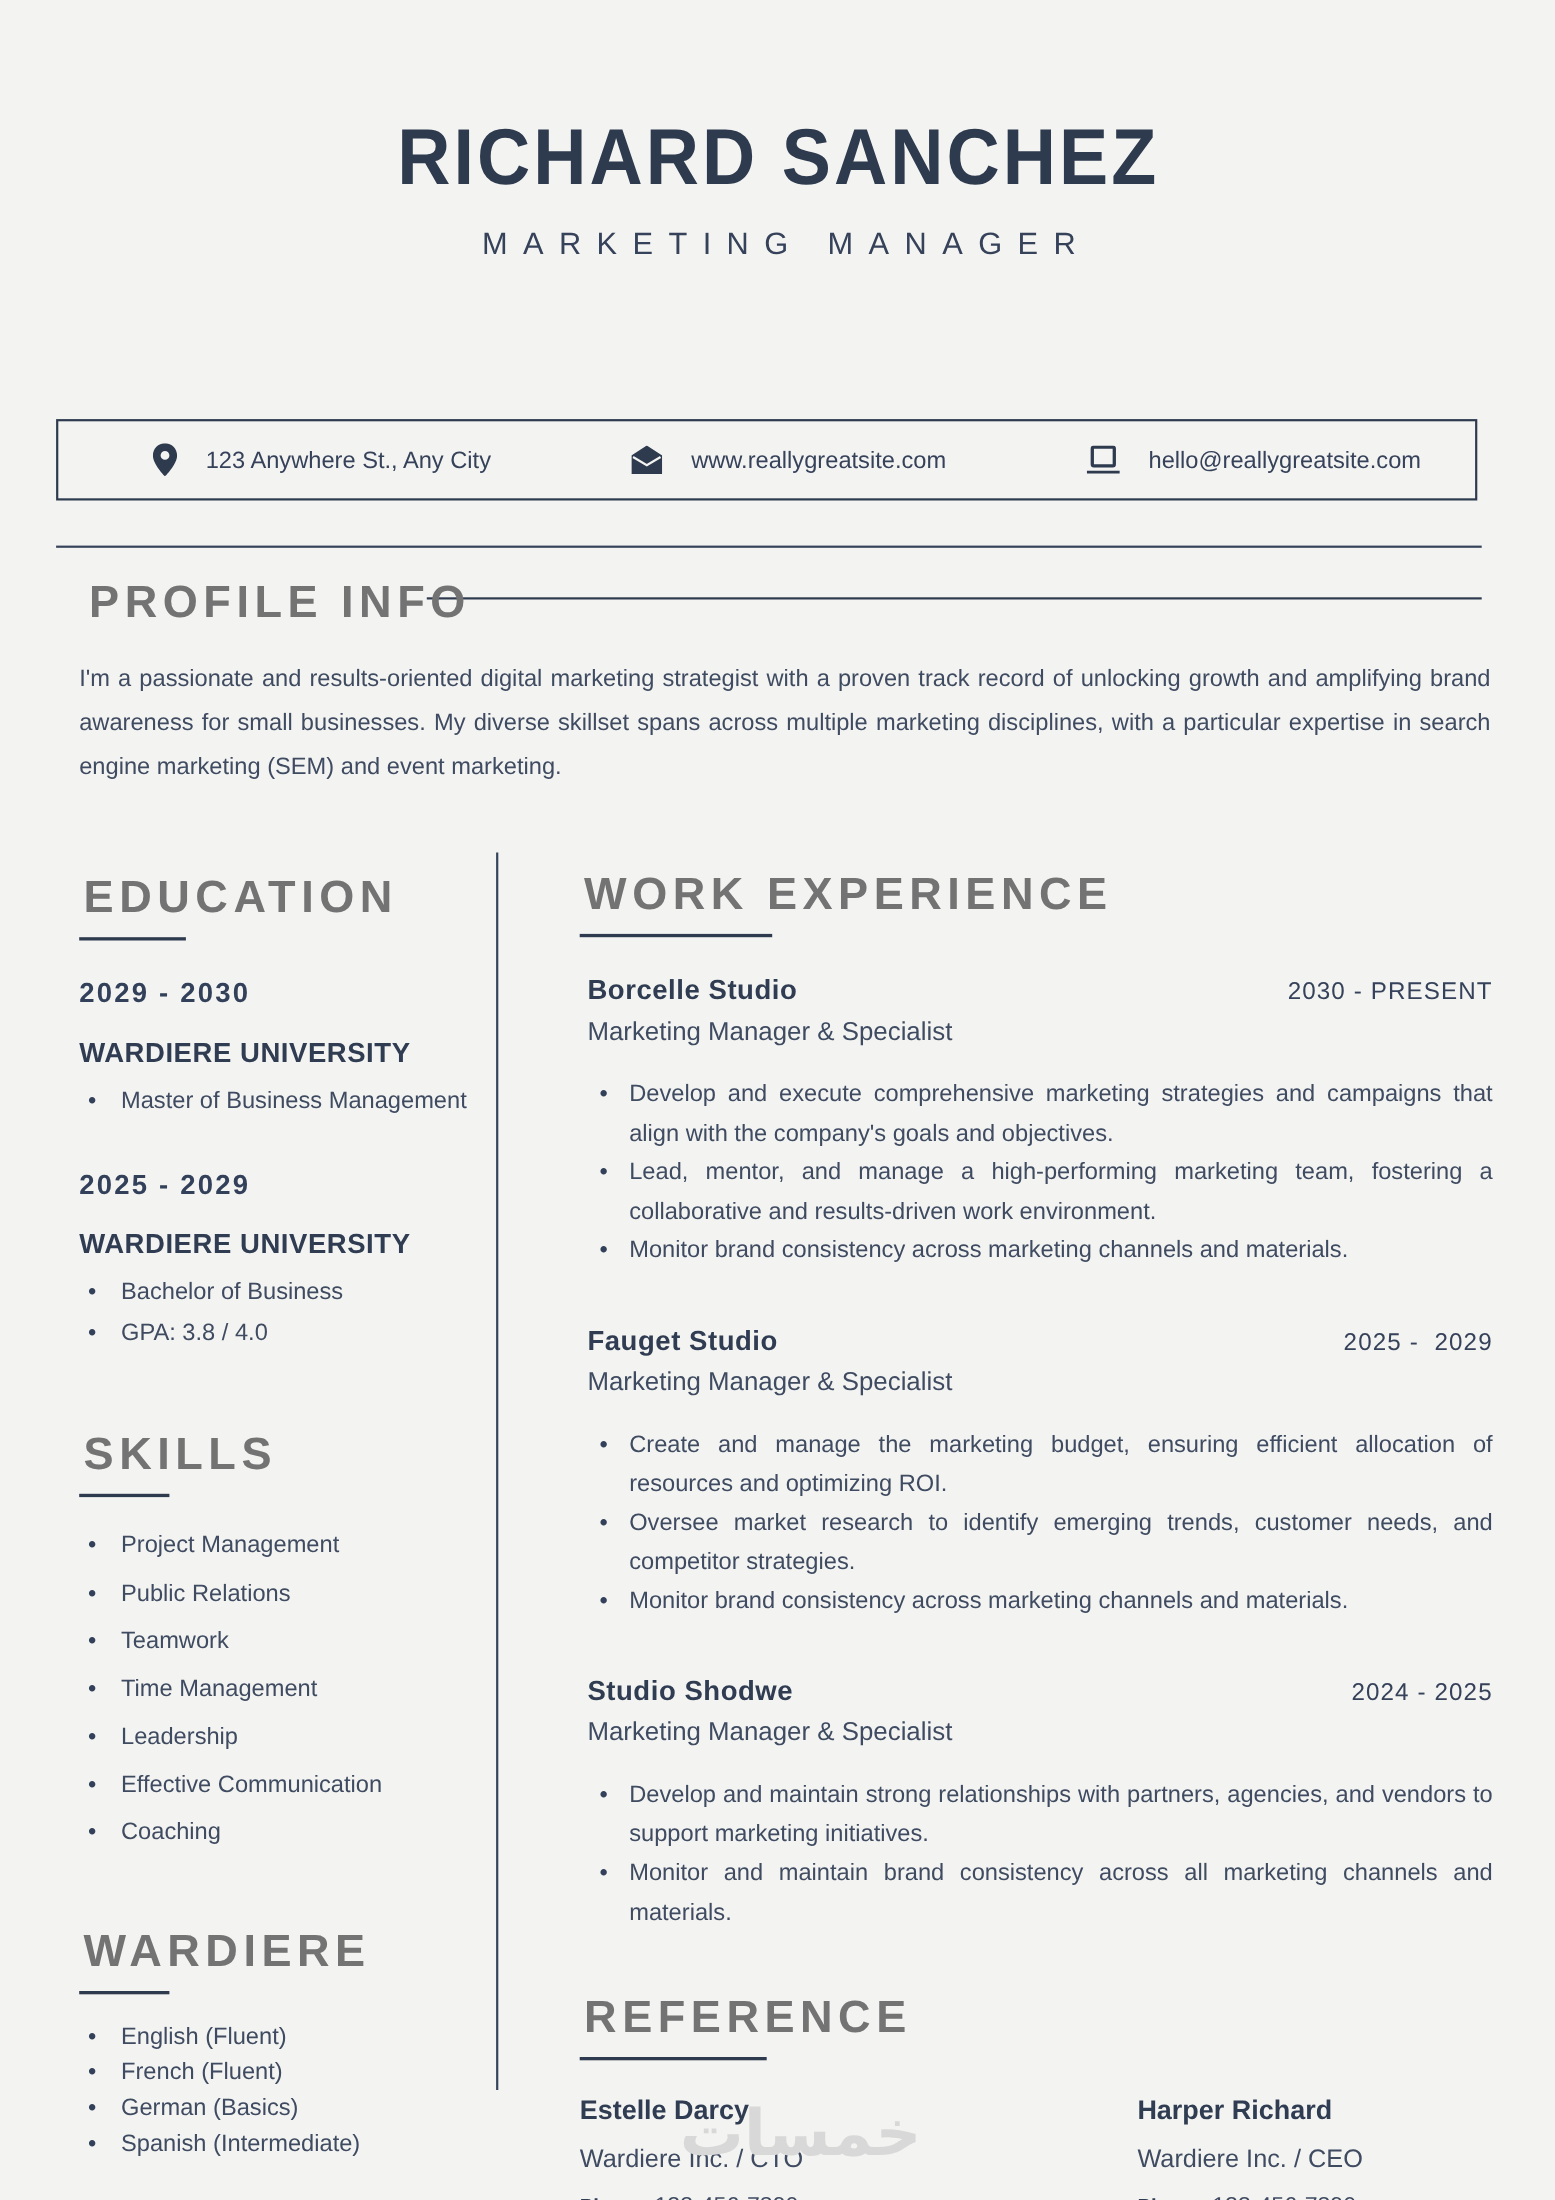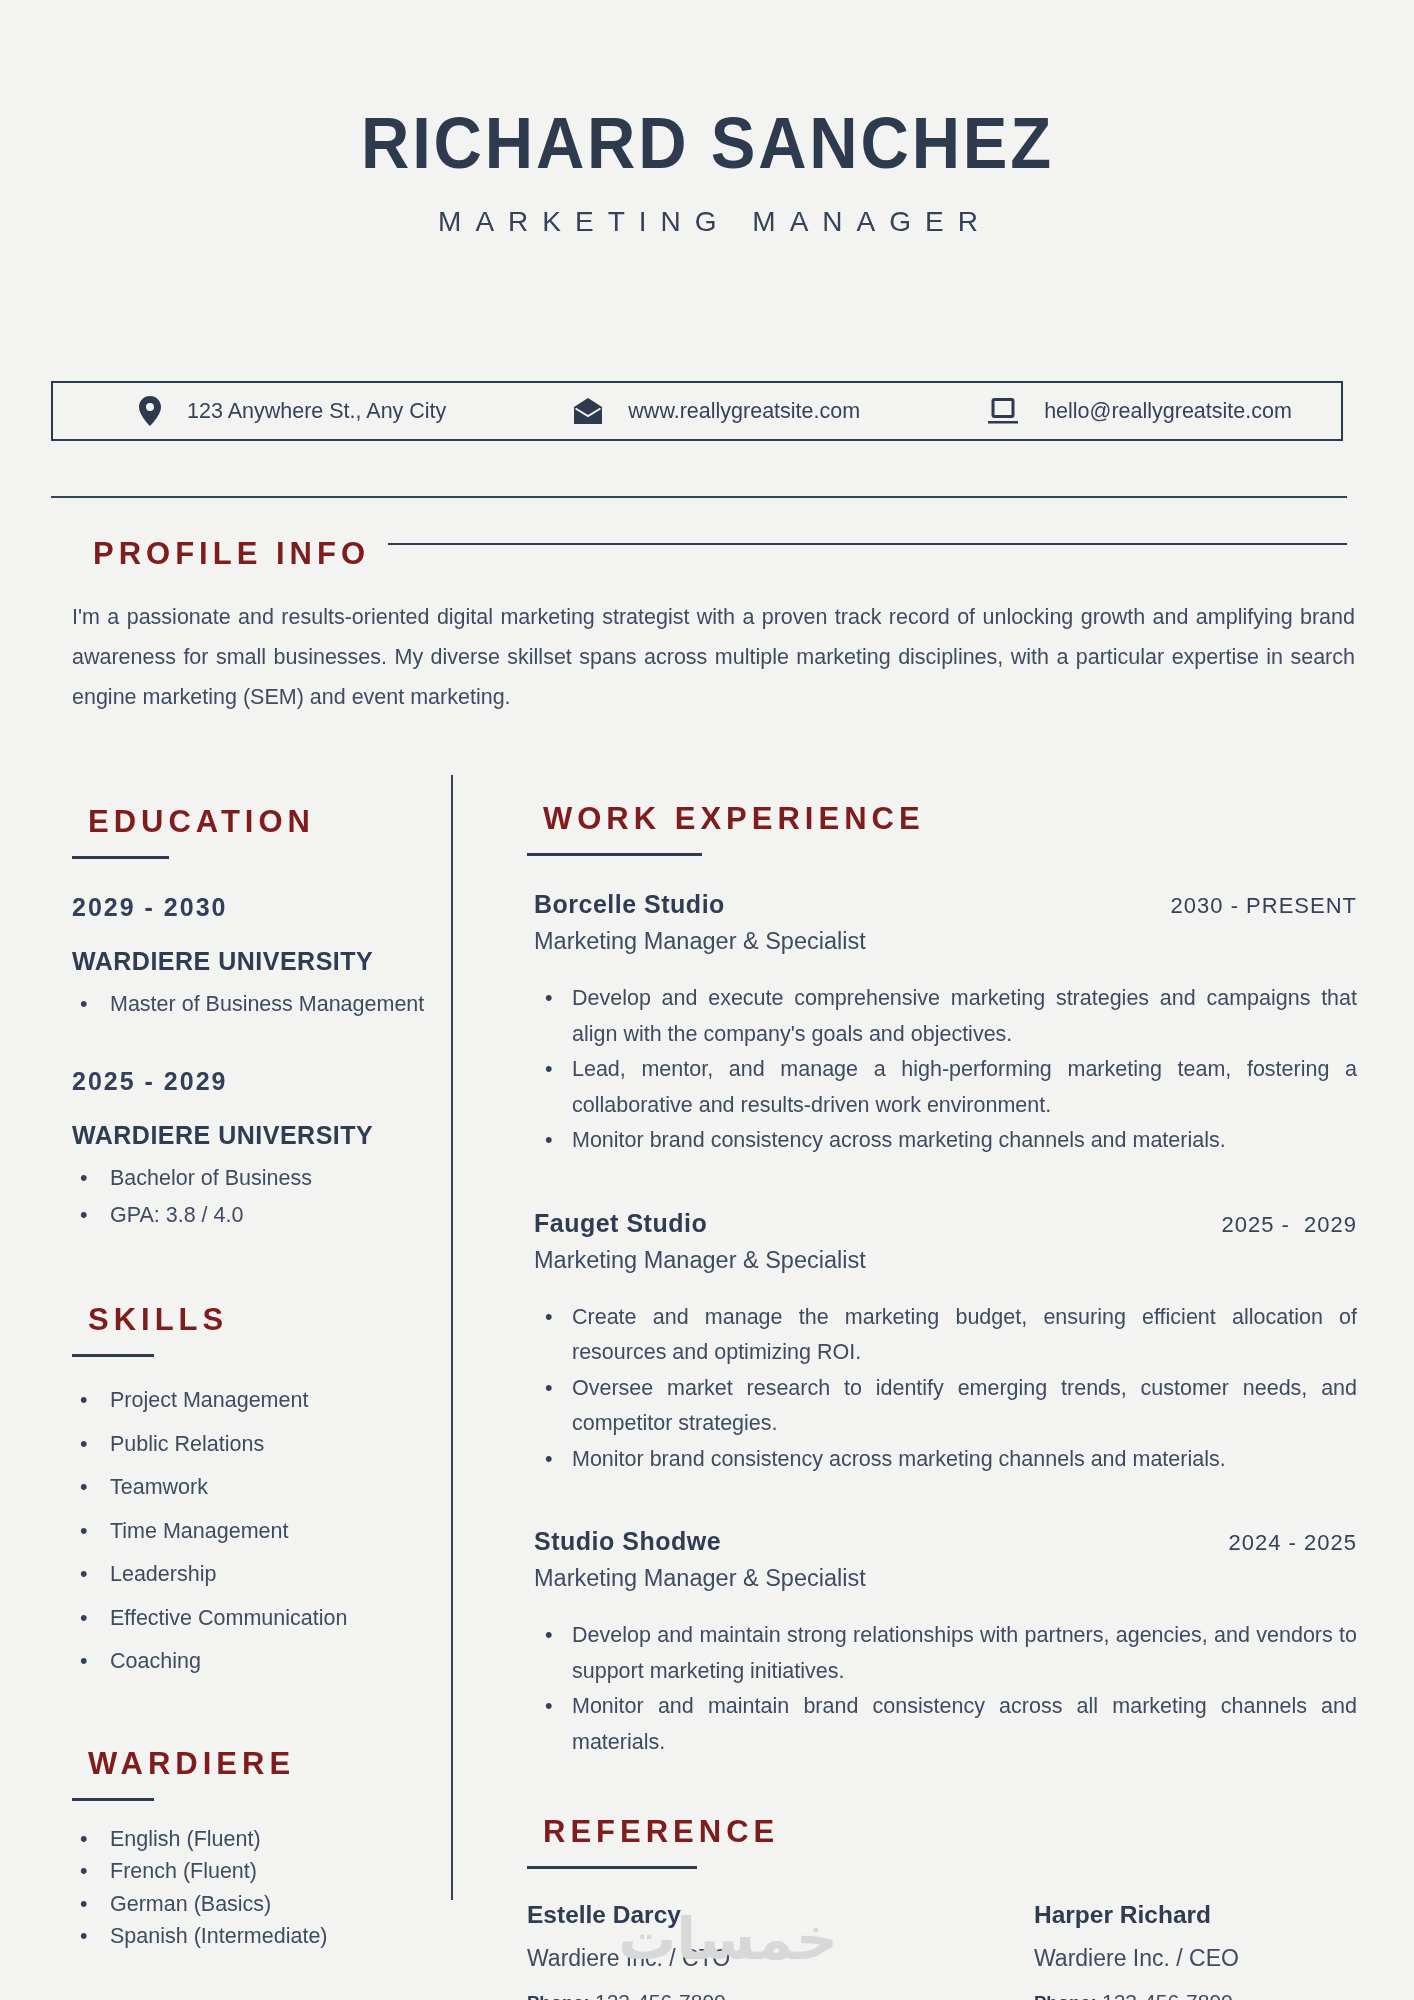--- a/index.html
+++ b/index.html
@@ -22,38 +22,38 @@
   }
   .job-title {
     margin-top:22px;
     font-size:28px; font-weight:400; letter-spacing:14px;
     color:#36425a;
     padding-left:16px;
   }
 
   
   .contact-bar {
-    position:absolute; left:51px; top:381px; width:1292px; height:60px;
+    position:absolute; left:51px; top:381px; width:1292px; height:74px;
     border:2px solid #2e3a4e;
     display:flex; align-items:center;
     padding-left:86px; box-sizing:border-box;
   }
   .contact-item { display:flex; align-items:center; font-size:21.5px; color:#36425a; }
   .contact-item + .contact-item { margin-left:128px; }
   .contact-item .cicon { margin-right:26px; display:flex; align-items:center; }
 
   
   .top-rule    { position:absolute; left:51px;  top:496px;  width:1296px; height:2px; background:#36425a; }
   .profile-rule{ position:absolute; left:388px; top:543px;  width:959px;  height:2px; background:#2e3a4e; }
   .v-divider   { position:absolute; left:451px; top:775px;  width:2px;   height:1125px; background:#36425a; }
 
   
   .sec-head {
-    font-size:31px; font-weight:700; letter-spacing:5px;
-    color:#7f1d1d; margin:16px; white-space:nowrap;
+    font-size:41px; font-weight:700; letter-spacing:5px;
+    color:#737373; margin:4px; white-space:nowrap;
   }
   .sec-underline { height:3px; background:#2e3a4e; margin-top:13px; }
 
   
   .profile-head { position:absolute; left:77px; top:520px; }
   .profile-text {
     position:absolute; left:72px; top:575px; width:1283px;
     font-size:21.5px; line-height:40px; text-align:justify; color:#3f4b61;
   }
 

